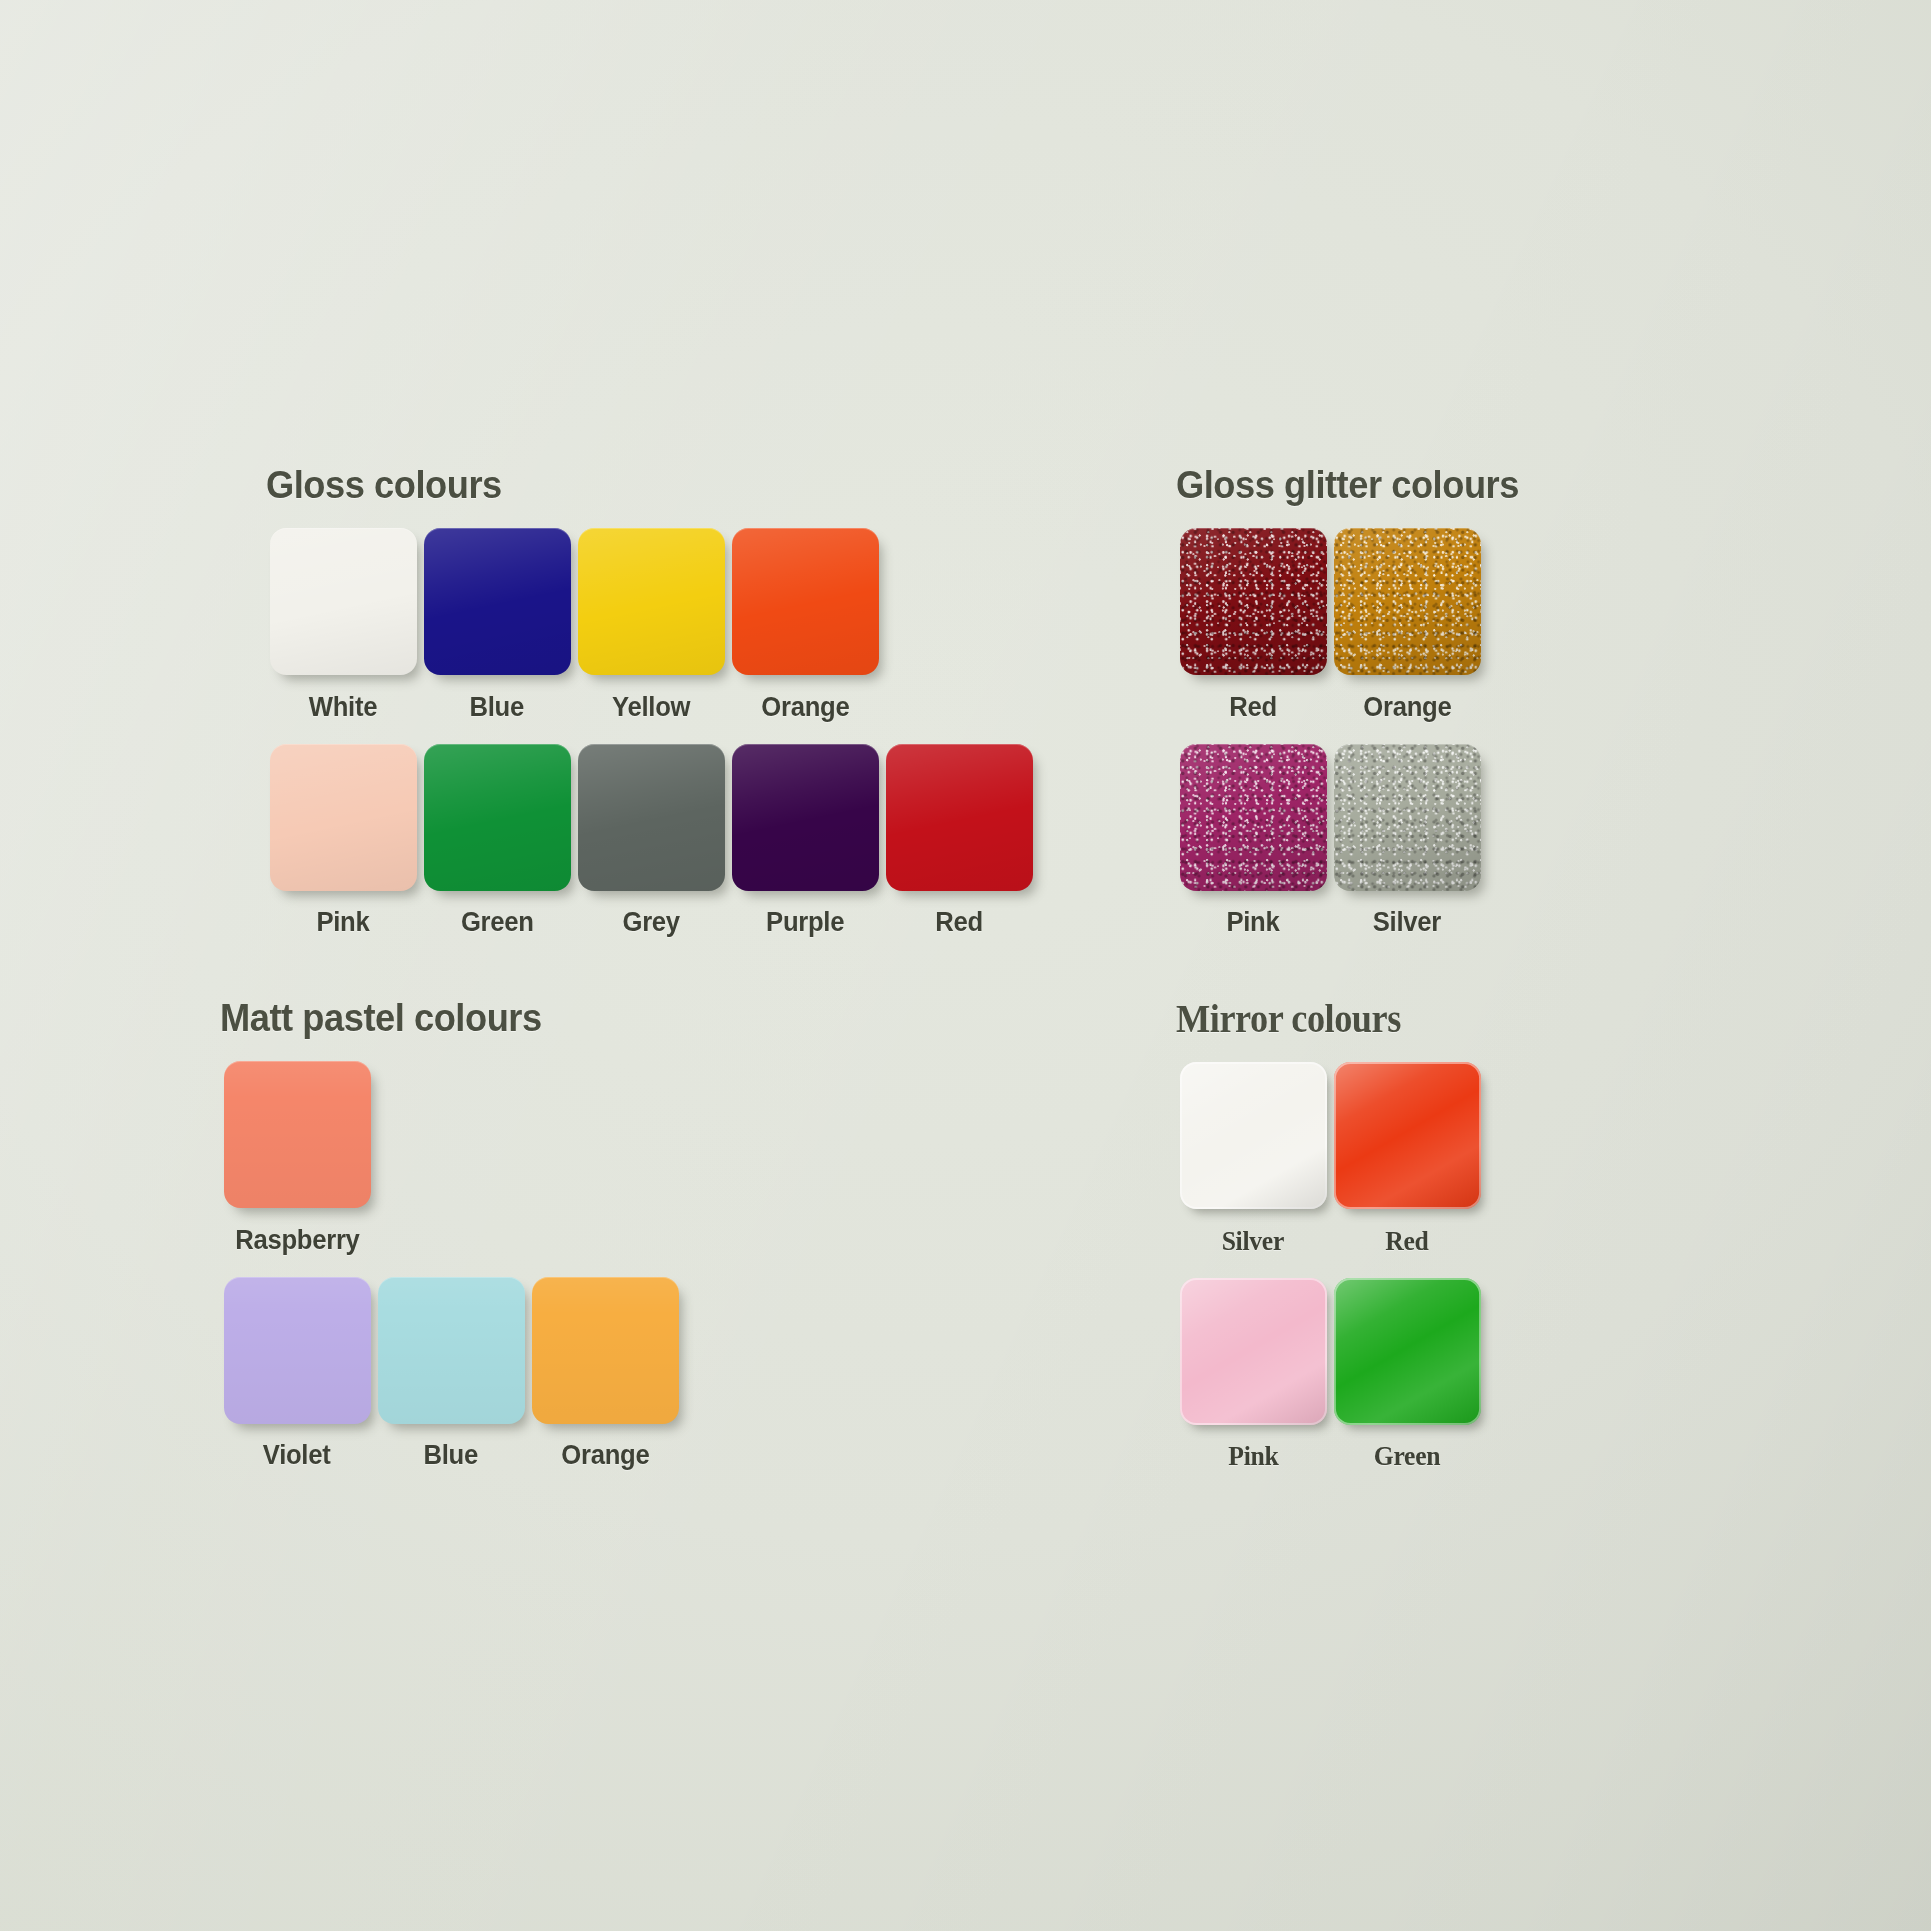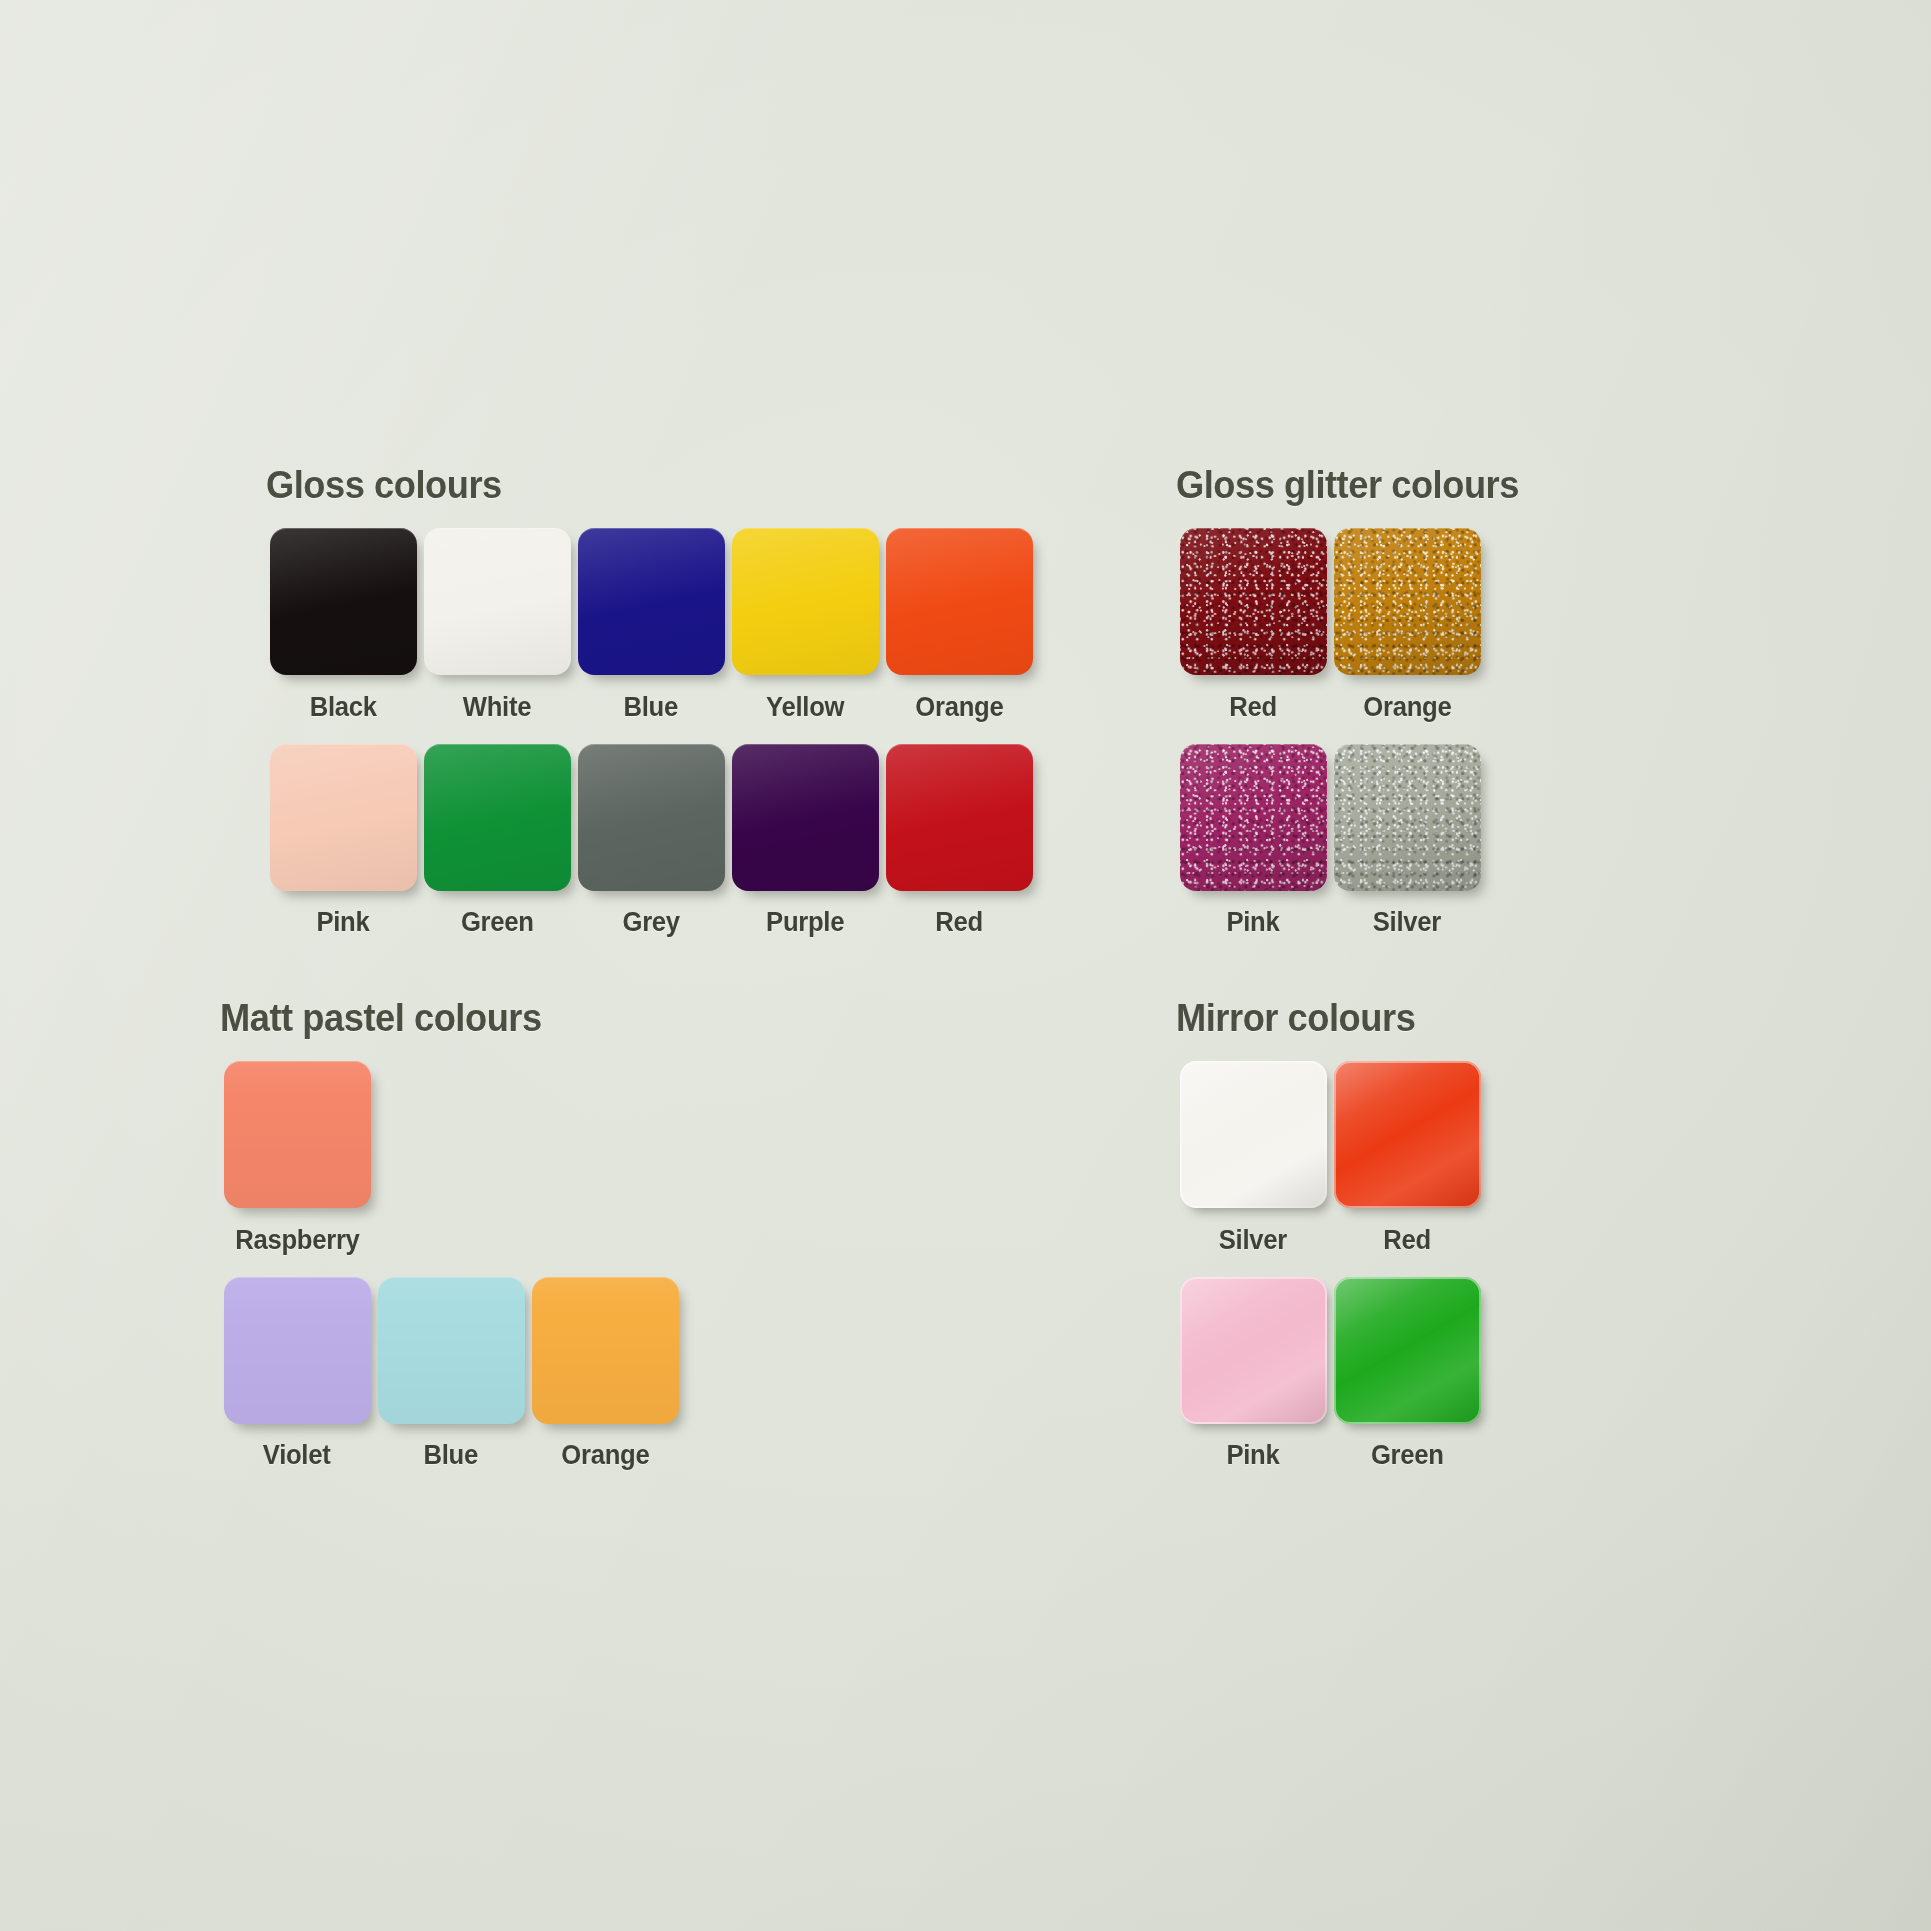--- a/index.html
+++ b/index.html
@@ -178,26 +178,20 @@
 
 <div class="board-sheen"></div>
 
 <div class="stage" id="stage">
     <div class="section" style="left: 220px; top: 463px; margin-left: 46px;">
       <div class="section-title" style="color: rgb(75, 79, 66);">Gloss colours</div>
       <div class="rows">
         <div class="row">
           <div class="cell">
             <div class="chip-wrap">
-              <div class="chip gloss" title="Black" style="background: rgb(21, 16, 15);"></div>
-            </div>
-            <div class="chip-label" style="color: rgb(62, 65, 54);">Black</div>
-          </div>
-          <div class="cell">
-            <div class="chip-wrap">
               <div class="chip gloss" title="White" style="background: rgb(242, 241, 235);"></div>
             </div>
             <div class="chip-label" style="color: rgb(62, 65, 54);">White</div>
           </div>
           <div class="cell">
             <div class="chip-wrap">
               <div class="chip gloss" title="Blue" style="background: rgb(26, 20, 137);"></div>
             </div>
             <div class="chip-label" style="color: rgb(62, 65, 54);">Blue</div>
           </div>
@@ -307,21 +301,21 @@
           </div>
           <div class="cell">
             <div class="chip-wrap">
               <div class="chip matt" title="Orange" style="background: rgb(247, 174, 65);"></div>
             </div>
             <div class="chip-label" style="color: rgb(62, 65, 54);">Orange</div>
           </div>
         </div>
       </div>
     </div>
-    <div class="section" style="left: 1176px; top: 996px;">
+    <div class="section" style="left: 1176px; top: 996px; font-family: Liberation Serif, serif;">
       <div class="section-title" style="color: rgb(75, 79, 66);">Mirror colours</div>
       <div class="rows">
         <div class="row">
           <div class="cell">
             <div class="chip-wrap">
               <div class="chip mirror" title="Silver" style="background: rgb(244, 243, 238);"></div>
             </div>
             <div class="chip-label" style="color: rgb(62, 65, 54);">Silver</div>
           </div>
           <div class="cell">

